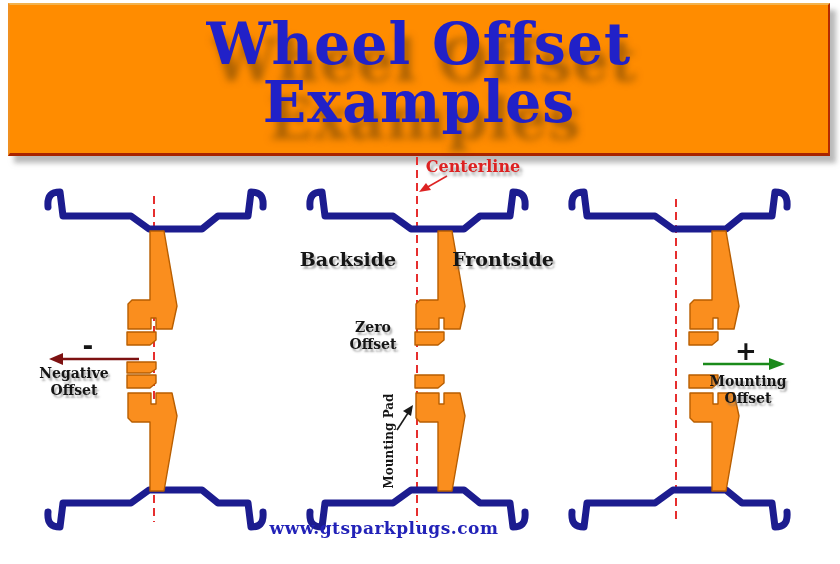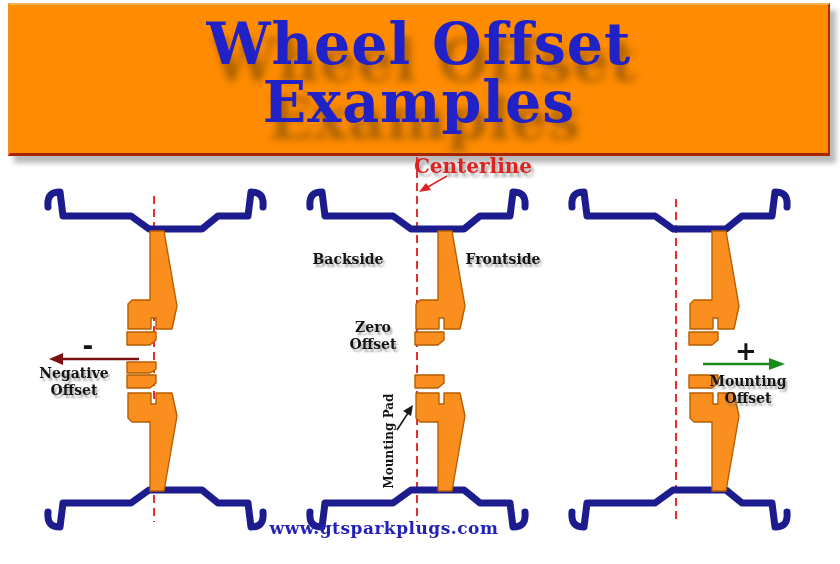--- a/index.html
+++ b/index.html
@@ -27,26 +27,26 @@
   
   .centerline{
     position:absolute;width:2px;
     background:repeating-linear-gradient(to bottom,var(--centerline-color) 0 8px,transparent 8px 13px);
   }
   
   .wheel-svg{position:absolute;top:185px;width:220px;height:352px;overflow:visible;}
   
   .lbl{
     position:absolute;transform:translate(-50%,-50%);
-    font-weight:bold;font-size:14px;color:var(--label-color);
+    font-weight:bold;font-size:19px;color:var(--label-color);
     text-shadow:2px 3px 2px rgba(110,110,110,.55);
     white-space:nowrap;text-align:center;
   }
   .lbl.two{font-size:14px;line-height:17px;}
-  .lbl.red{color:var(--centerline-label-color);font-size:20px;text-shadow:3px 4px 3px rgba(140,140,140,.7);}
+  .lbl.red{color:var(--centerline-label-color);font-size:16px;text-shadow:3px 4px 3px rgba(140,140,140,.7);}
   .lbl.sign{font-size:26px;font-family:"DejaVu Sans",sans-serif;text-shadow:none;}
   .lbl.rot{transform:translate(-50%,-50%) rotate(-90deg);font-size:12px;text-shadow:none;}
   .lbl.site{font-size:17px;color:var(--website-color);text-shadow:none;letter-spacing:.5px;}
   .arrow-svg{position:absolute;overflow:visible;}
   .cl-stroke{stroke:var(--centerline-label-color);}
   .cl-fill{fill:var(--centerline-label-color);}
   .neg-stroke{stroke:var(--negative-arrow-color);}
   .neg-fill{fill:var(--negative-arrow-color);}
   .pos-stroke{stroke:var(--positive-arrow-color);}
   .pos-fill{fill:var(--positive-arrow-color);}

